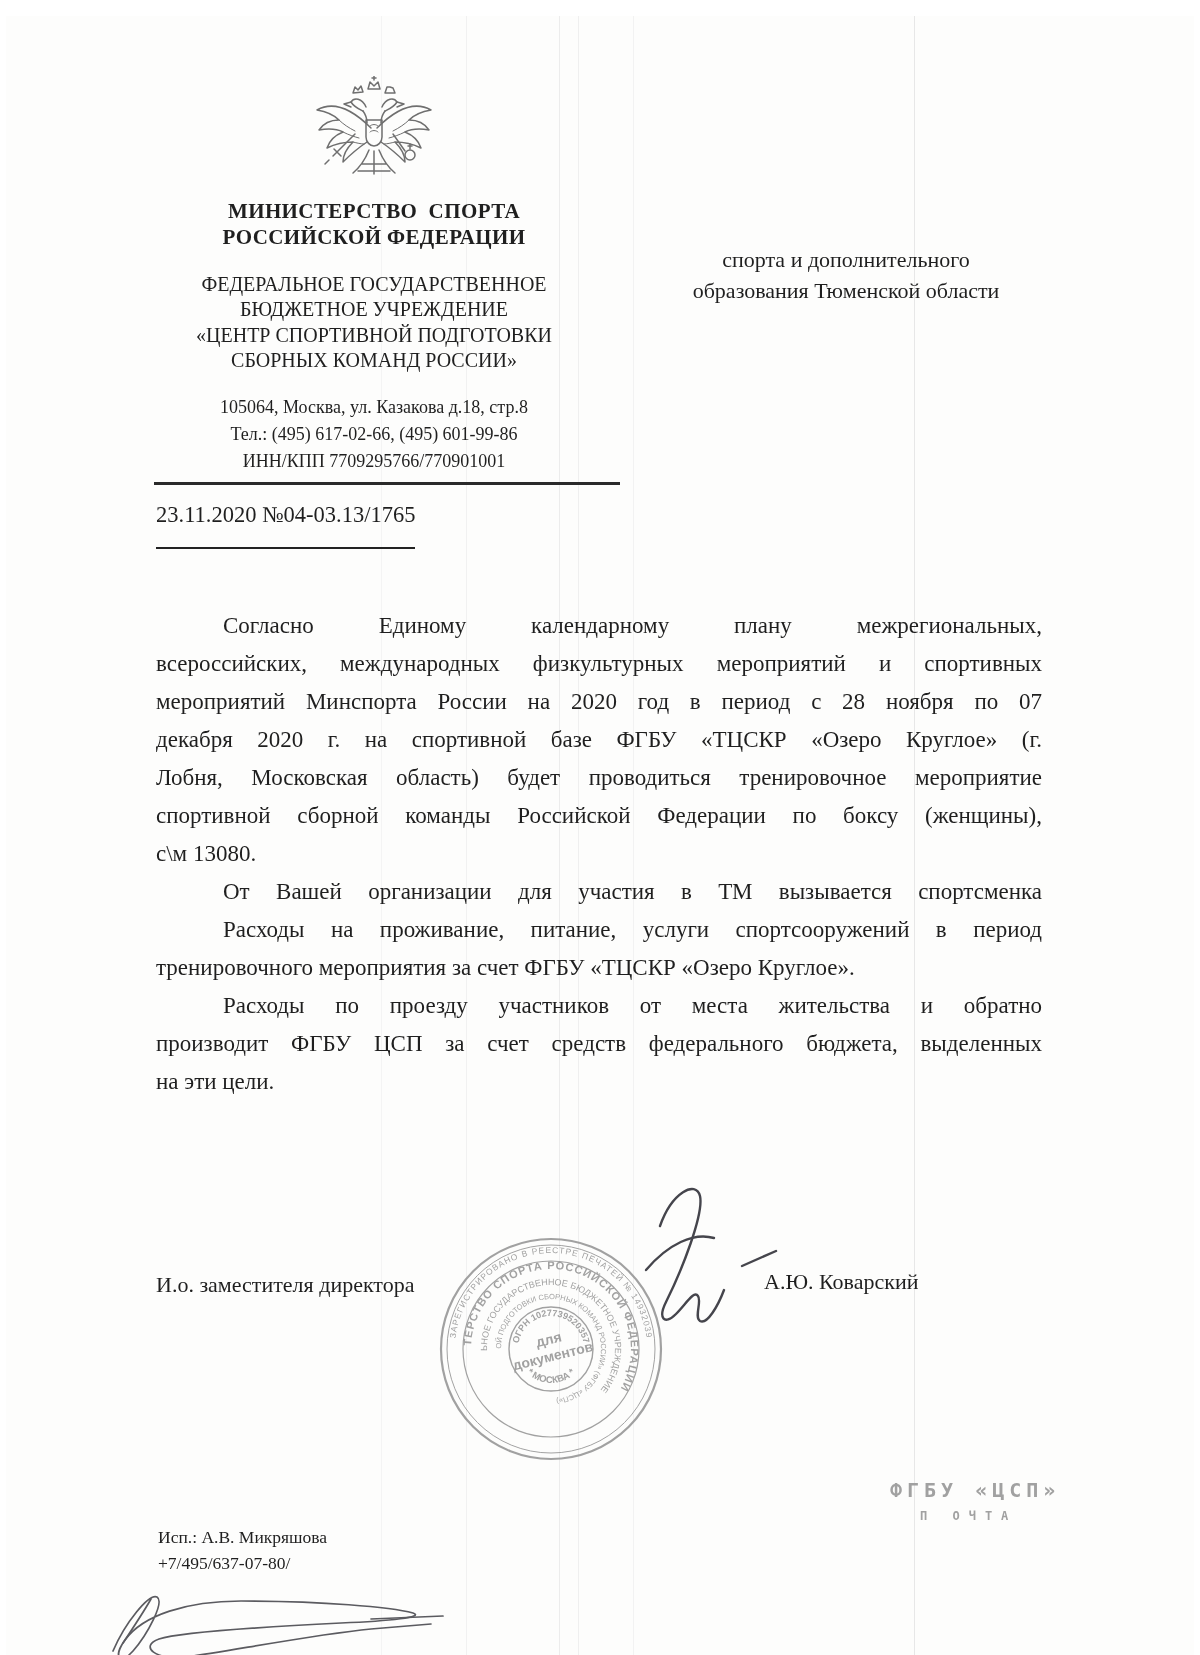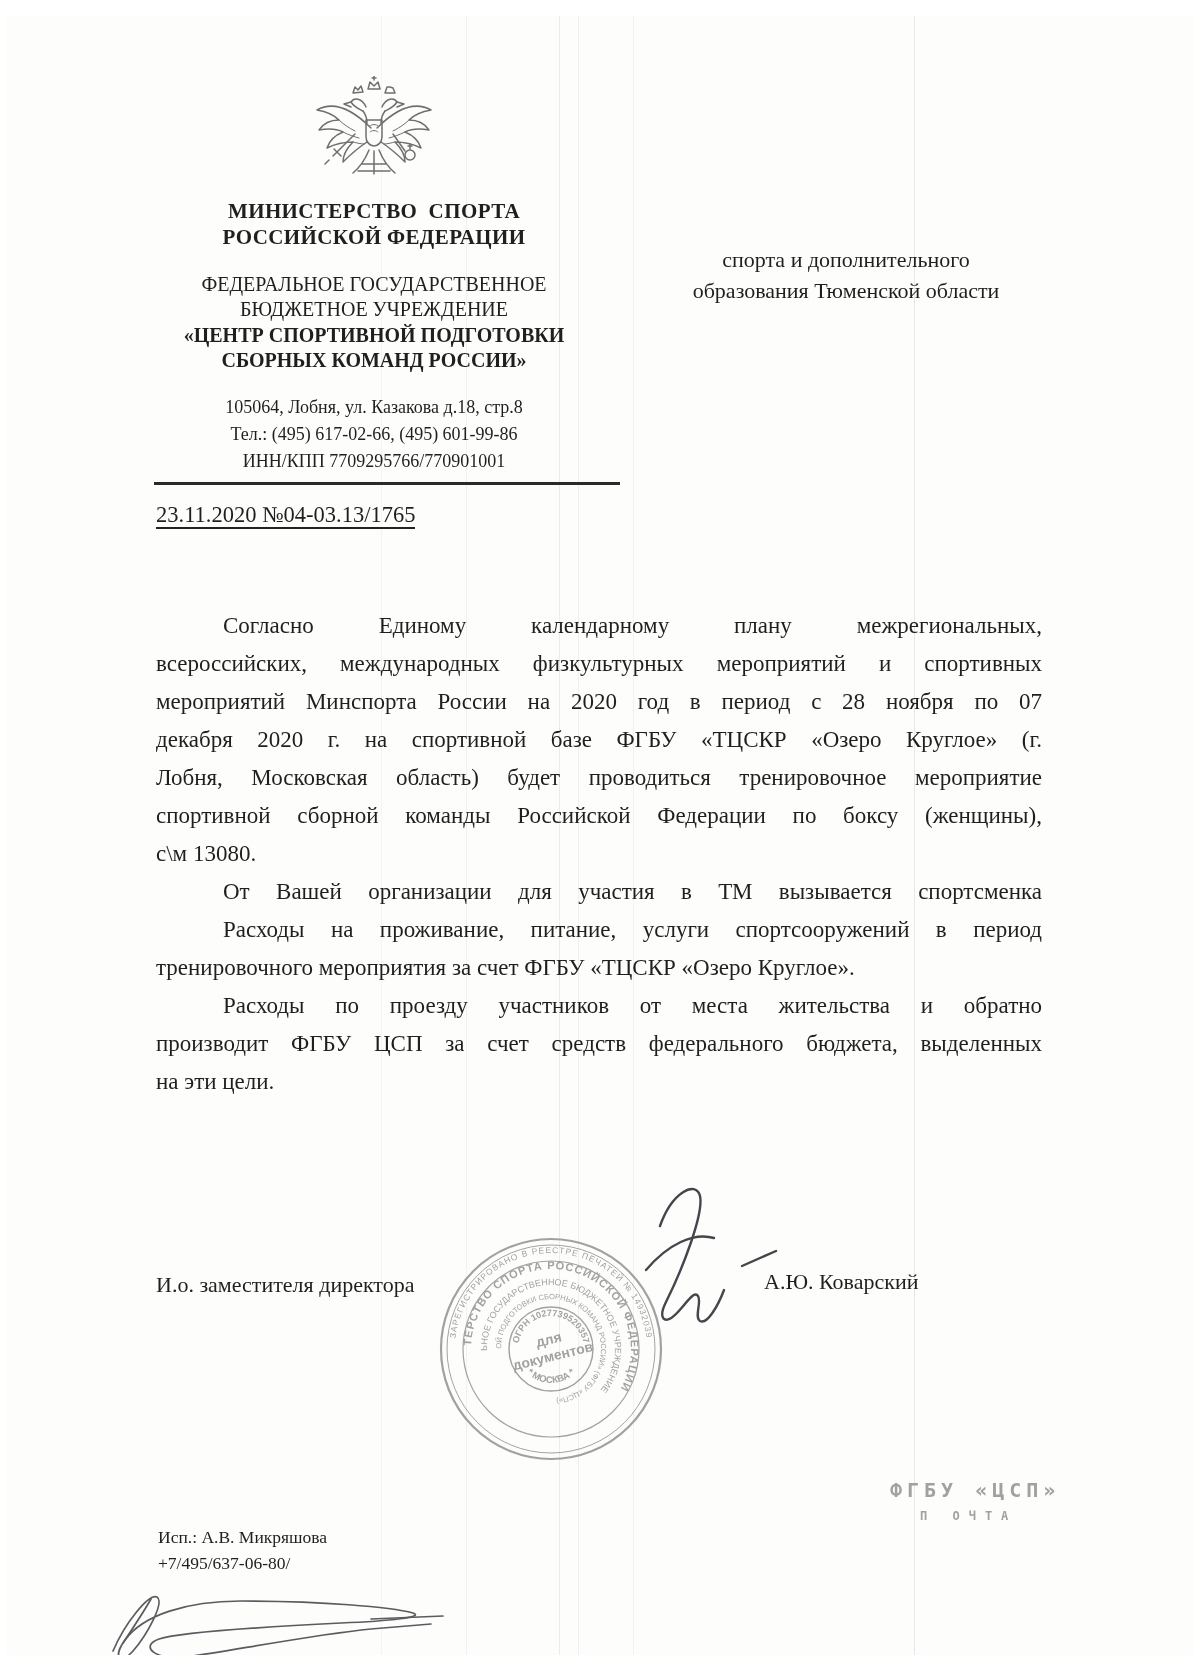--- a/index.html
+++ b/index.html
@@ -8,30 +8,30 @@
     background:#fdfdfc;overflow:hidden;
     font-family:"Liberation Serif","DejaVu Serif",serif;color:#1f1f1f;
   }
   .scanline{position:absolute;top:0;bottom:0;width:1px;}
 
   
   .letterhead{position:absolute;left:118px;top:60px;width:500px;text-align:center;}
   .emblem{display:inline-block;}
   .ministry{margin-top:6px;font-weight:bold;font-size:21px;line-height:26px;letter-spacing:.4px;white-space:pre-wrap;}
   .org{margin-top:22px;font-size:20px;line-height:25px;}
-  .org-bold{font-weight:bold;}
+  .org-bold{font-weight:normal;}
   .address{margin-top:21px;font-size:18px;line-height:27px;}
 
   .recipient{position:absolute;left:598px;top:228px;width:484px;text-align:center;
     font-size:22px;line-height:31px;}
 
   .rule{position:absolute;left:148px;top:466px;width:466px;height:3px;background:#2a2a2a;}
 
   .refline{position:absolute;left:150px;top:486px;font-size:22.5px;}
-  .refline span{border-bottom:2px solid #222;padding-bottom:0;}
+  .refline span{border-bottom:2px solid #222;padding-bottom:20px;}
 
   
   .body-text{position:absolute;left:150px;top:591px;width:886px;font-size:23px;}
   .bline{height:38px;line-height:38px;text-align:justify;text-align-last:justify;white-space:nowrap;}
   .bline.last{text-align-last:left;}
   .bline.ind{padding-left:67px;width:819px;}
 
   .sig-title{position:absolute;left:150px;top:1256px;font-size:22px;}
   .sig-name{position:absolute;left:758px;top:1253px;font-size:22px;}
 
@@ -93,21 +93,21 @@
     </svg>
 
     <div class="ministry">МИНИСТЕРСТВО  СПОРТА</div>
     <div class="ministry" style="margin-top:0;">РОССИЙСКОЙ ФЕДЕРАЦИИ</div>
 
     <div class="org">ФЕДЕРАЛЬНОЕ ГОСУДАРСТВЕННОЕ</div>
     <div class="org" style="margin-top:0;">БЮДЖЕТНОЕ УЧРЕЖДЕНИЕ</div>
     <div class="org org-bold" style="margin-top:1px;">«ЦЕНТР СПОРТИВНОЙ ПОДГОТОВКИ</div>
     <div class="org org-bold" style="margin-top:0;">СБОРНЫХ КОМАНД РОССИИ»</div>
 
-    <div class="address">105064, Лобня, ул. Казакова д.18, стр.8</div>
+    <div class="address">105064, Москва, ул. Казакова д.18, стр.8</div>
     <div class="address" style="margin-top:0;">Тел.: (495) 617-02-66, (495) 601-99-86</div>
     <div class="address" style="margin-top:0;">ИНН/КПП 7709295766/770901001</div>
   </div>
 
   <div class="recipient">
     <div>спорта и дополнительного</div>
     <div>образования Тюменской области</div>
   </div>
 
   <div class="rule"></div>
@@ -186,21 +186,21 @@
     </g>
   </svg>
 
   <div class="postal">
     <div class="postal-l1">ФГБУ «ЦСП»</div>
     <div class="postal-l2">П ОЧТА</div>
   </div>
 
   <div class="executor">
     <div>Исп.: А.В. Микряшова</div>
-    <div>+7/495/637-06-80/</div>
+    <div>+7/495/637-07-80/</div>
   </div>
 
   <svg class="scribble" width="370" height="100" viewBox="0 0 370 100">
     <g stroke="#5b5b60" stroke-width="1.7" fill="none" stroke-linecap="round">
       <path d="M60 28 C52 42 40 60 32 72"></path>
       <path d="M22 80 C34 52 58 22 66 26 C74 31 56 64 42 80 C30 94 21 87 34 69 C52 44 96 30 150 30 C230 30 300 36 322 42 C334 46 300 50 250 52 C190 55 92 60 68 68 C48 75 64 90 96 86 C140 80 220 64 280 58 L340 53"></path>
       <path d="M280 48 L352 45"></path>
     </g>
   </svg>
 

